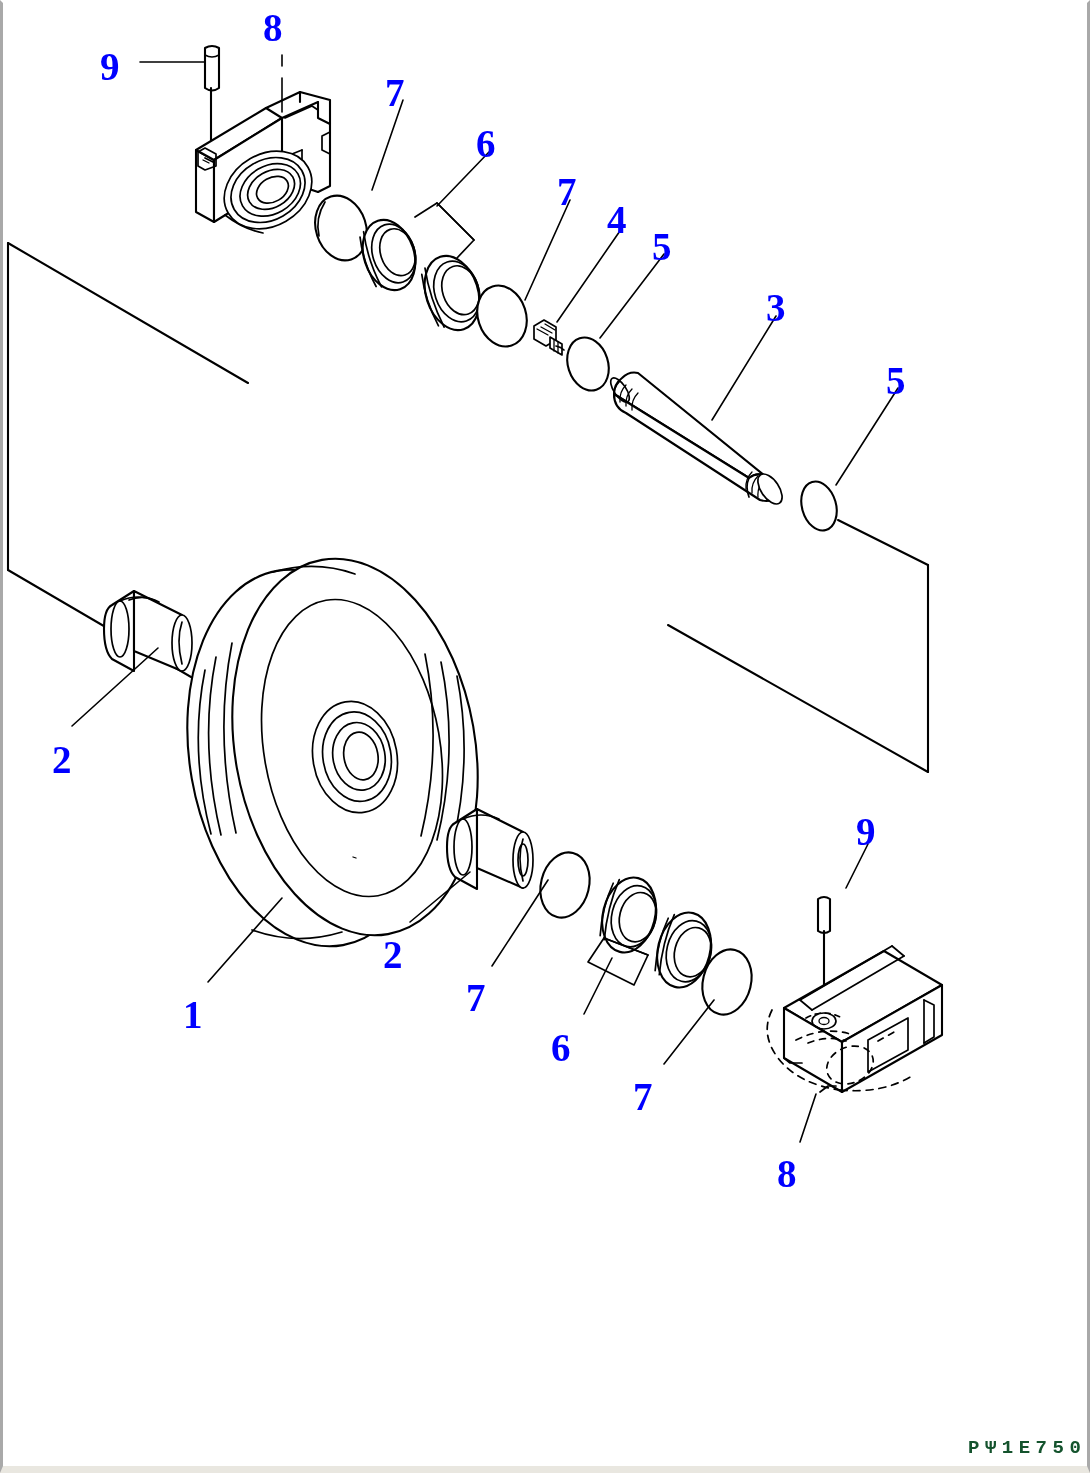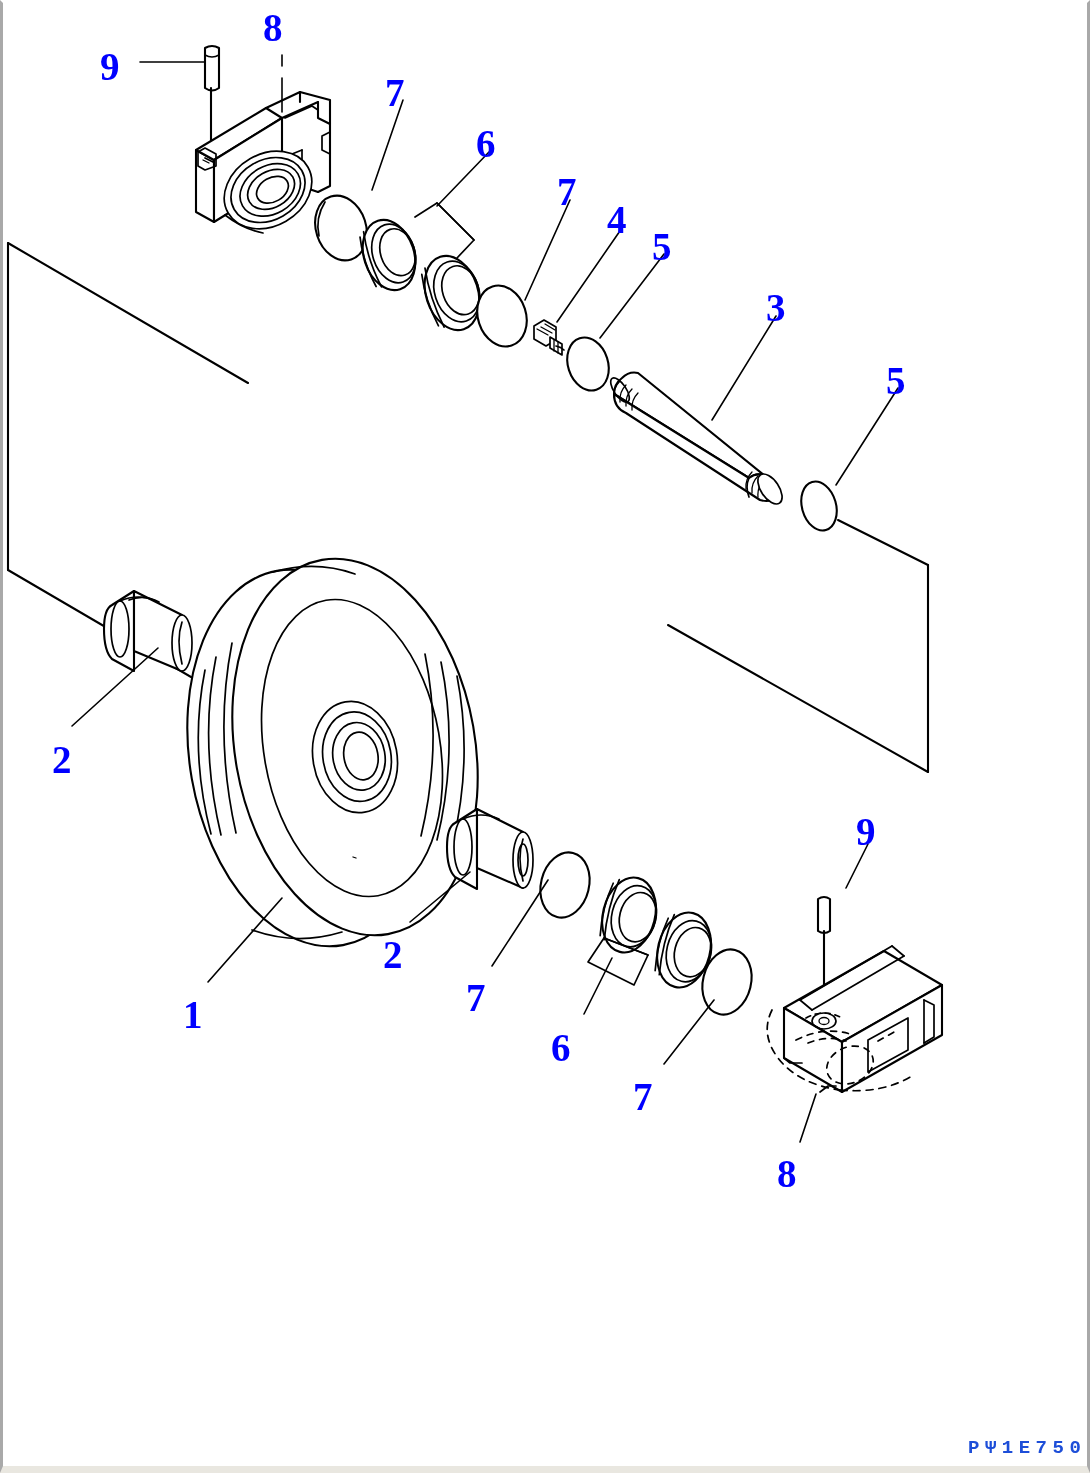--- a/index.html
+++ b/index.html
@@ -48,21 +48,21 @@
     user-select: none;
     white-space: nowrap;
   }
   #partcode {
     position: absolute;
     left: 968px;
     top: 1437px;
     font-family: "Liberation Mono", monospace;
     font-size: 19px;
     font-weight: bold;
-    color: #1d4ed8;
+    color: #14532d;
     letter-spacing: 5.5px;
     white-space: nowrap;
   }
 </style>
 </head>
 <body>
 
 <div id="page">
 
   <svg id="art" viewBox="0 0 1090 1473" xmlns="http://www.w3.org/2000/svg">

